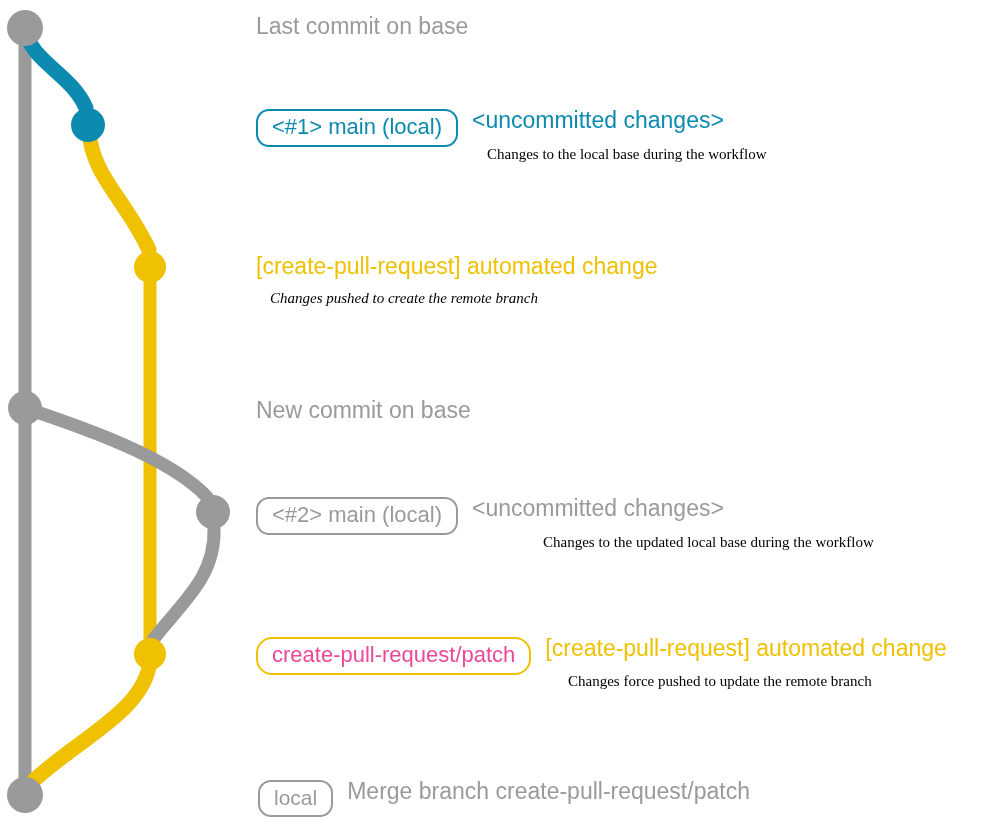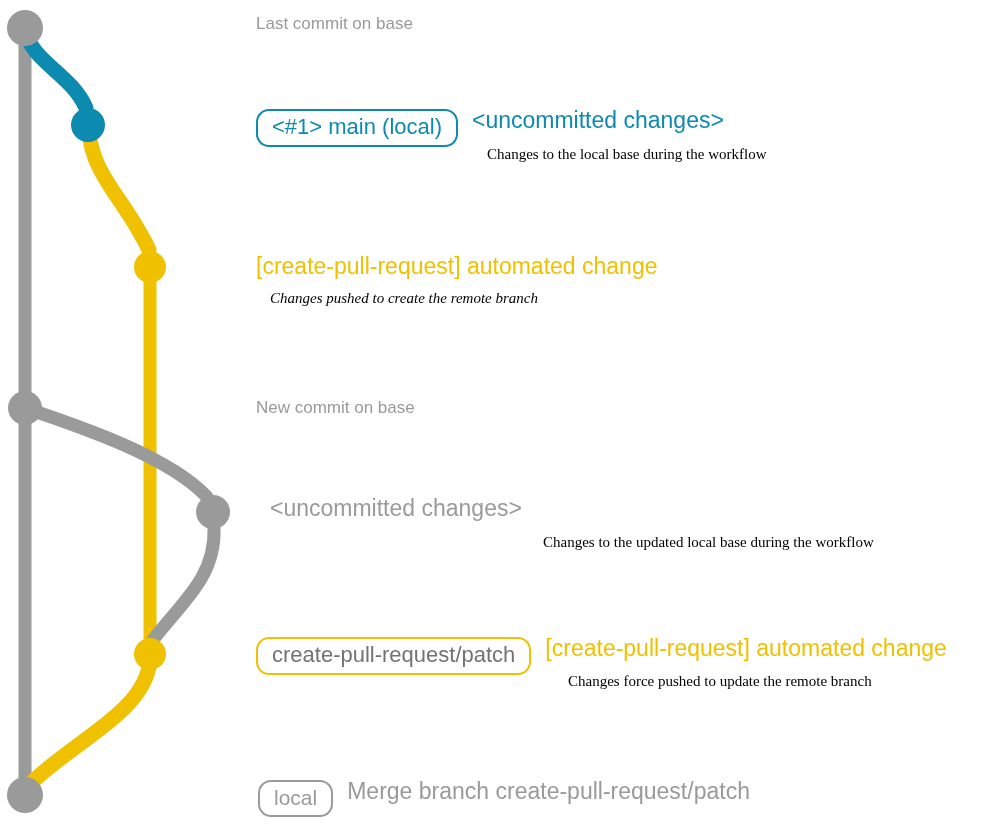--- a/index.html
+++ b/index.html
@@ -27,41 +27,41 @@
 
   .row {
     position: absolute;
     display: flex;
     align-items: baseline;
   }
 
   
   .heading {
     font-family: "Liberation Sans", sans-serif;
-    font-size: 17px;
+    font-size: 23px;
     color: #9a9a9a;
     white-space: nowrap;
     line-height: 1;
   }
 
   
   .badge {
     display: inline-block;
     border: 2px solid currentColor;
     border-radius: 13px;
     padding: 5px 14px 7px 14px;
     font-family: "Liberation Sans", sans-serif;
     font-size: 22px;
     line-height: 1;
     white-space: nowrap;
     background: #ffffff;
   }
   .badge.blue   { color: #0c8aaf; border-color: #0c8aaf; }
   .badge.grey   { color: #9a9a9a; border-color: #9a9a9a; }
-  .badge.yellow { color: #737373; border-color: #efc100; }
+  .badge.yellow { color: #ec4899; border-color: #efc100; border-radius: 16px; }
   .badge.grey-sm { color: #9a9a9a; border-color: #9a9a9a; font-size: 21px; }
 
   
   .subject {
     font-family: "Liberation Sans", sans-serif;
     font-size: 23px;
     line-height: 1;
     white-space: nowrap;
   }
   .subject.blue   { color: #0c8aaf; }
@@ -126,20 +126,21 @@
   <span class="subject yellow">[create-pull-request] automated change</span>
 </div>
 <div class="annotation" style="left:270px; top:291px;font-style:italic;">Changes pushed to create the remote branch</div>
 
 <div class="row" style="left:256px; top:399px;">
   <span class="heading">New commit on base</span>
 </div>
 
 <div class="row" style="left:256px; top:497px;">
   <span class="badge-wrap">
+    <span class="badge grey">&lt;#2&gt; main (local)</span>
     <span class="gap"></span>
     <span class="subject grey">&lt;uncommitted changes&gt;</span>
   </span>
 </div>
 <div class="annotation" style="left:505px; top:535px;margin-left:38px;">Changes to the updated local base during the workflow</div>
 
 <div class="row" style="left:256px; top:637px;">
   <span class="badge-wrap">
     <span class="badge yellow">create-pull-request/patch</span>
     <span class="gap"></span>

